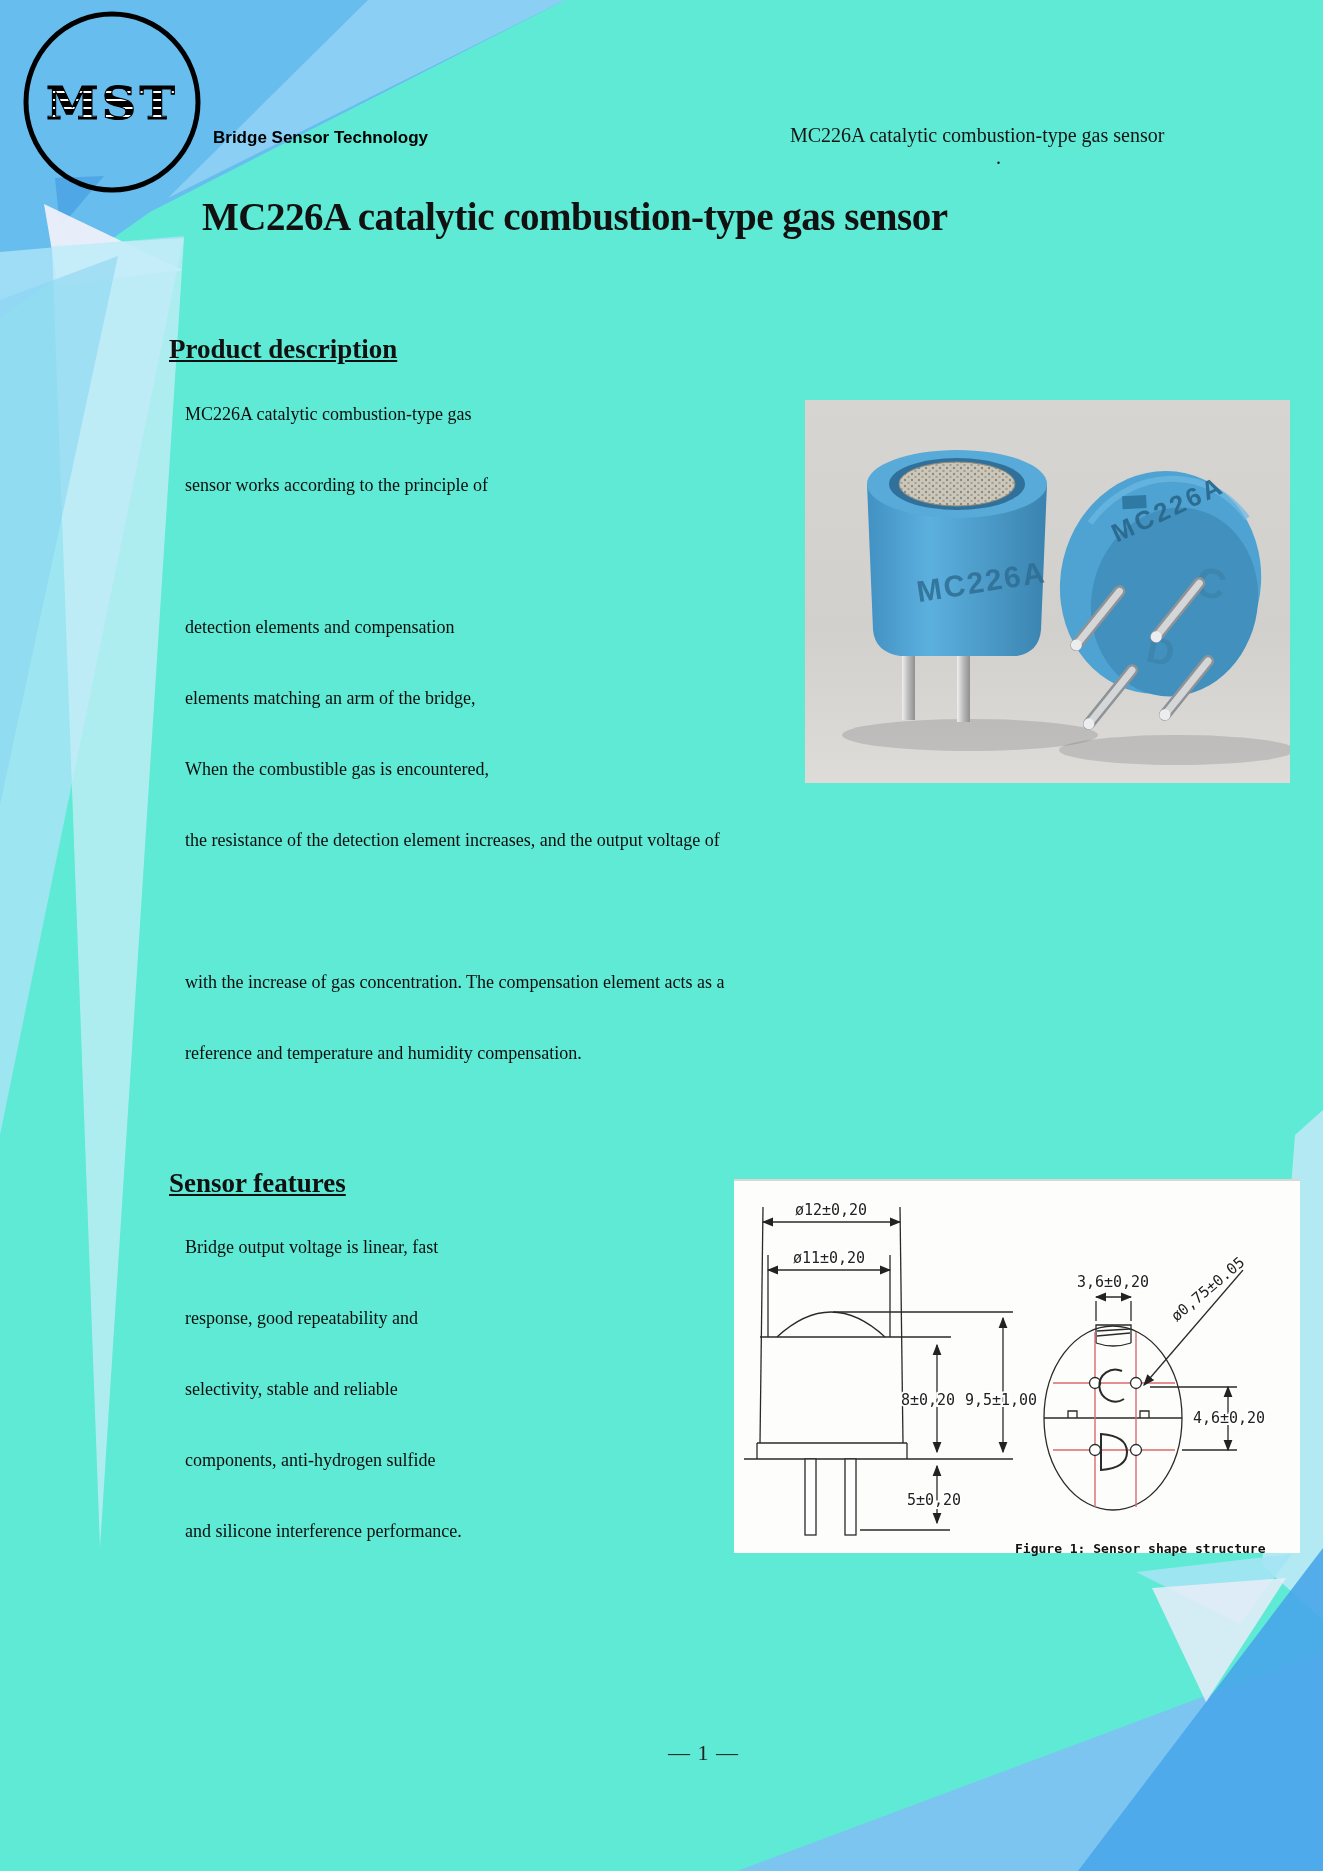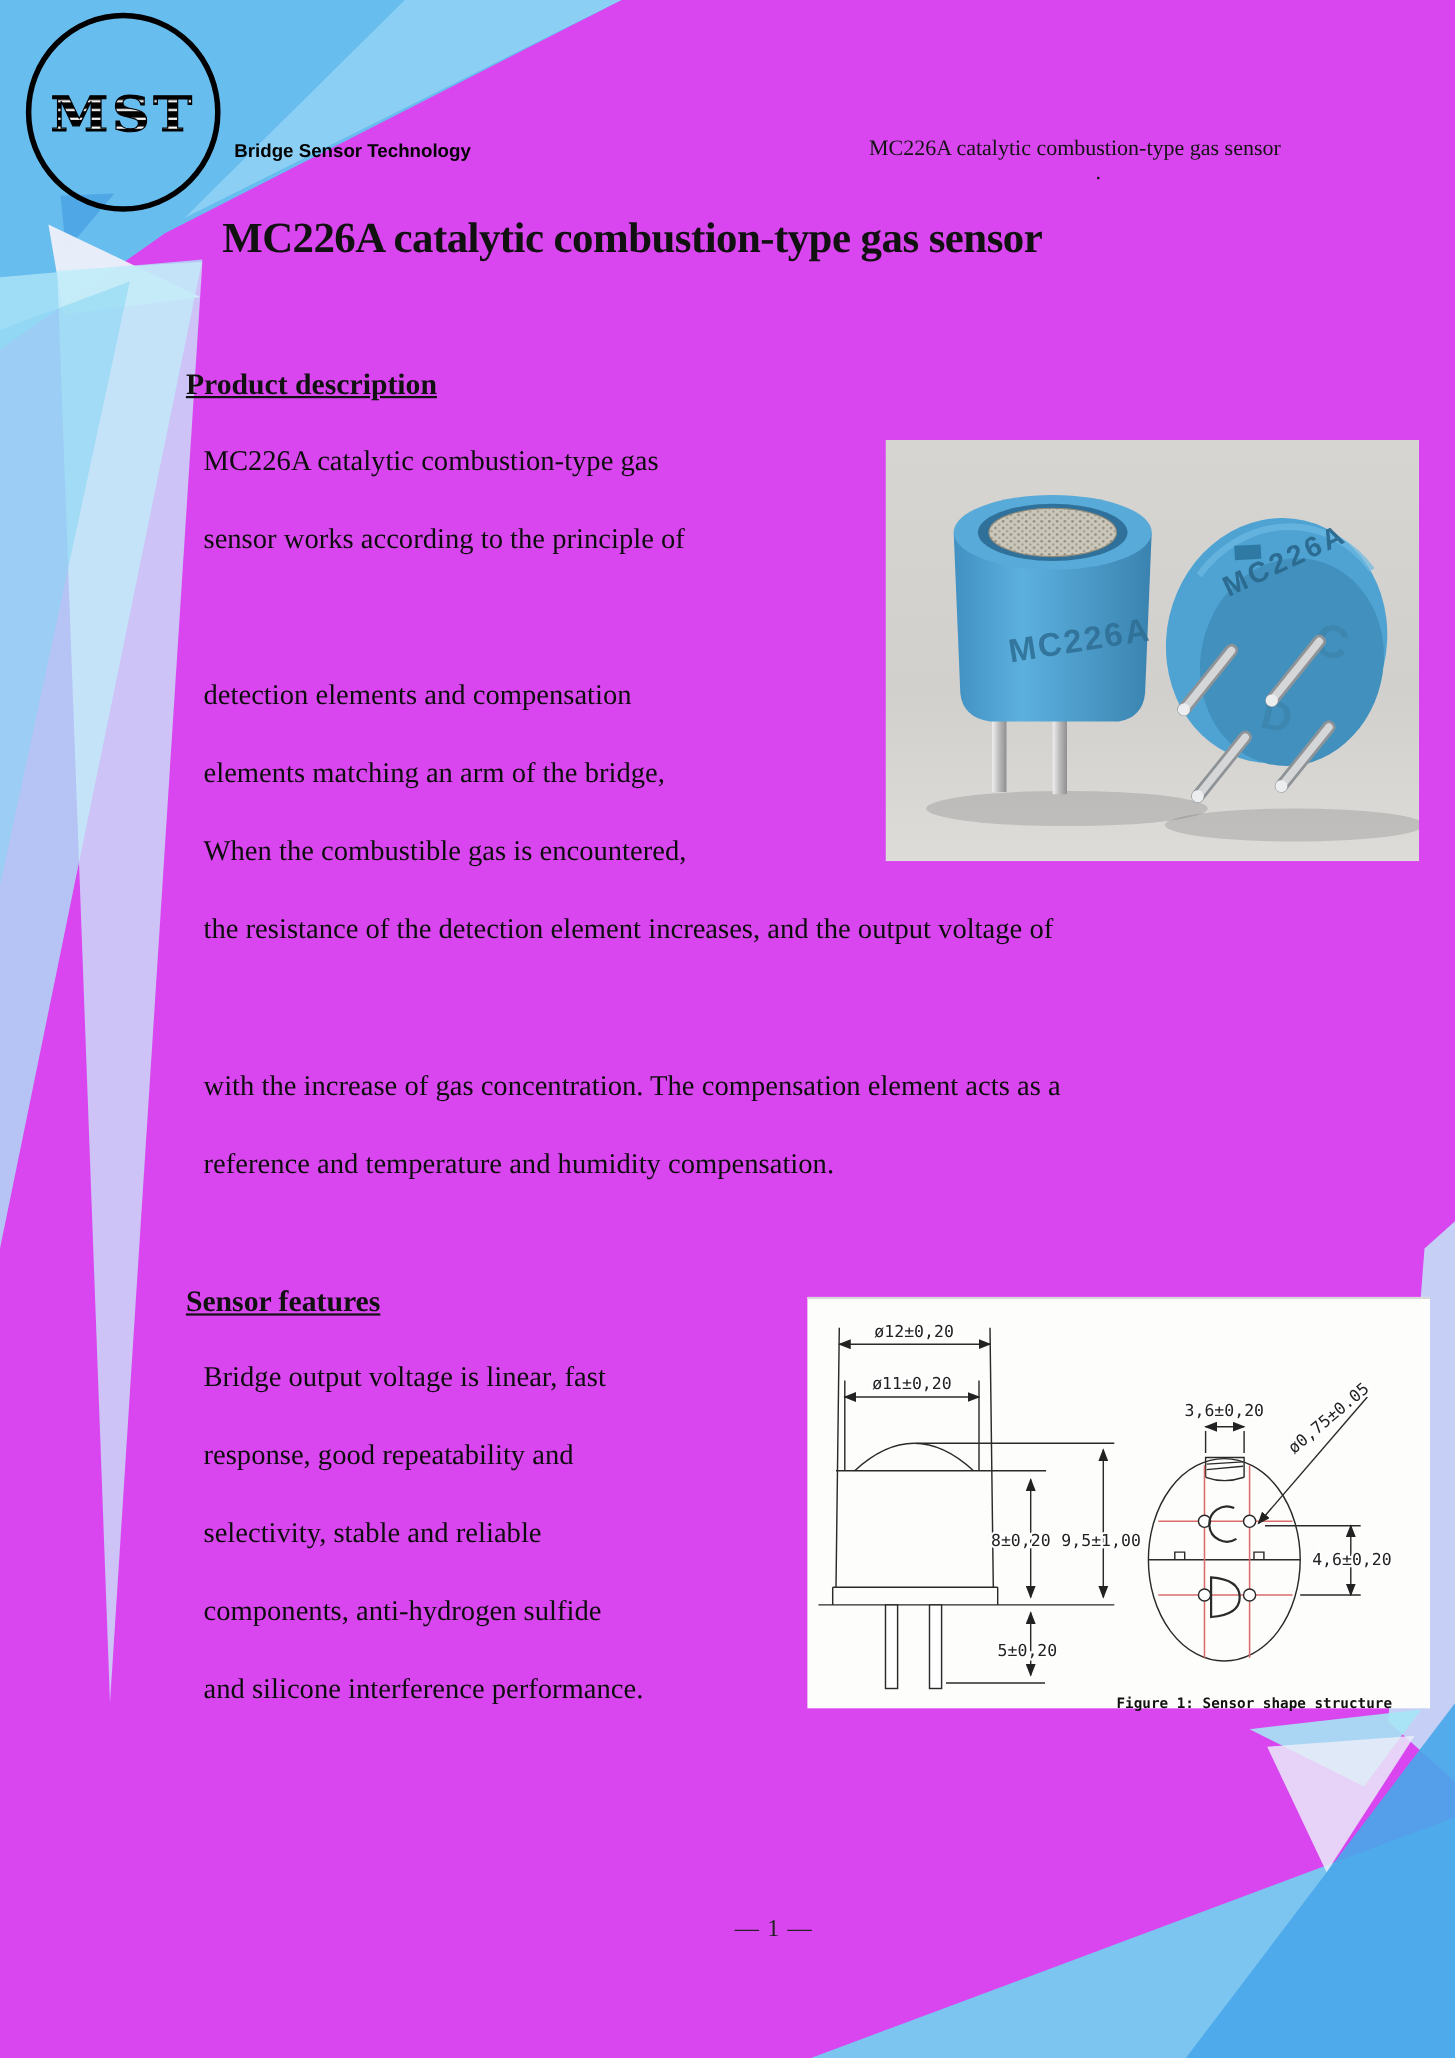--- a/index.html
+++ b/index.html
@@ -1,18 +1,18 @@
 <!DOCTYPE html>
 <html><head>
 <meta charset="utf-8">
 <style>
   html,body{margin:0;padding:0;background:#888;}
   .page{
     position:relative;width:1323px;height:1871px;margin:0 auto;
-    background:#d946ef;overflow:hidden;
+    background:#5eead4;overflow:hidden;
     font-family:"Liberation Serif","DejaVu Serif",serif;color:#111;
   }
   .bg-svg{position:absolute;left:0;top:0;z-index:0;}
   .content{position:absolute;left:0;top:0;width:100%;height:100%;z-index:1;}
 
   .logo-svg{position:absolute;left:16px;top:6px;}
   .logo-cn{
     position:absolute;left:210px;top:72px;
     font-family:"Liberation Sans","DejaVu Sans",sans-serif;
     font-weight:900;font-size:40px;letter-spacing:1px;color:#000;
@@ -30,21 +30,21 @@
     position:absolute;left:996px;top:146px;font-size:20px;color:#141414;
   }
   .page-title{
     position:absolute;left:202px;top:194px;width:900px;
     font-size:39px;font-weight:bold;letter-spacing:-0.5px;white-space:nowrap;
   }
   .sec-heading{
     position:absolute;left:169px;font-size:27px;font-weight:bold;white-space:nowrap;text-decoration:underline;
   }
   .body-line{
-    position:absolute;left:185px;font-size:26px;white-space:nowrap;color:#0d0d0d;text-align:right;
+    position:absolute;left:185px;font-size:18px;white-space:nowrap;color:#0d0d0d;text-align:right;
   }
   .footer{
     position:absolute;left:668px;top:1740px;font-size:22px;color:#222;letter-spacing:1px;
   }
   .photo-svg{position:absolute;left:805px;top:400px;}
   .figure-svg{position:absolute;left:720px;top:1175px;}
   .dim-label{
     font-family:"DejaVu Sans Mono",monospace;font-size:15px;fill:#222;
     paint-order:stroke;stroke:#ffffff;stroke-width:4px;
   }

